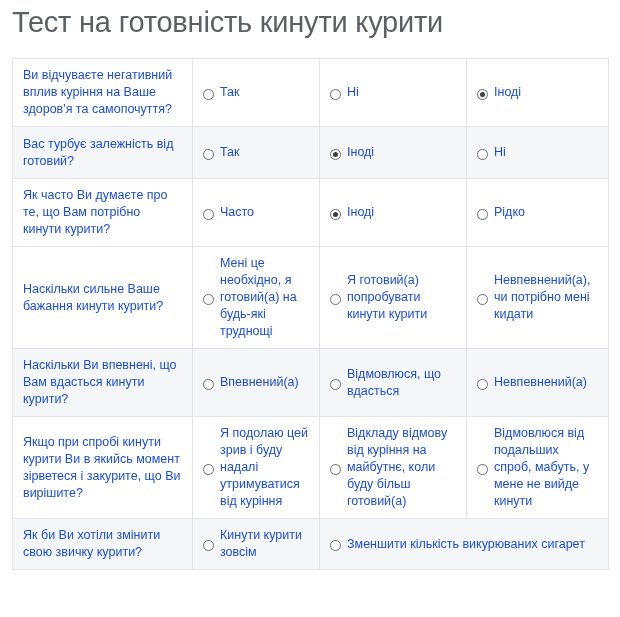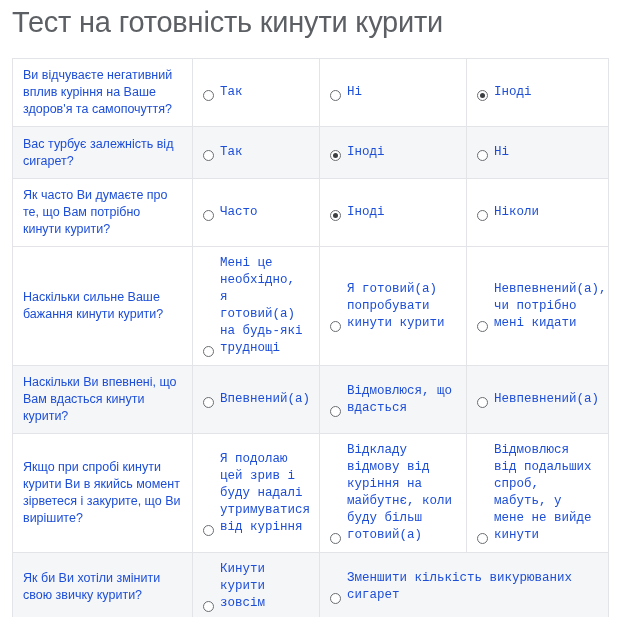--- a/index.html
+++ b/index.html
@@ -39,23 +39,22 @@
       padding: 8px 10px;
       color: #1d4ed8;
     }
     .quiz-table tr.striped td { background: #f5f6f8; }
     .quiz-table col.c-q { width: 180px; }
     .quiz-table col.c-a { width: 127px; }
     .quiz-table col.c-b { width: 147px; }
     .quiz-table col.c-c { width: 142px; }
     .opt {
       display: flex;
-      align-items: flex-end;
+      align-items: center;
       cursor: pointer;
-      font-family: Liberation Mono, monospace;
     }
     .radio {
       flex: 0 0 auto;
       width: 9px;
       height: 9px;
       border: 1px solid #6a6e72;
       border-radius: 50%;
       margin: 3px 6px 0 0;
       position: relative;
       box-sizing: content-box;
@@ -109,21 +108,21 @@
         </td>
       <td>
           <label class="opt">
             <span class="radio checked"></span>
             <span class="opt-label">Іноді</span>
           </label>
         </td>
     </tr>
 
     <tr class="r2 striped">
-      <td>Вас турбує залежність від сигарет?</td>
+      <td>Вас турбує залежність від готовий?</td>
       <td>
           <label class="opt">
             <span class="radio"></span>
             <span class="opt-label">Так</span>
           </label>
         </td>
       <td>
           <label class="opt">
             <span class="radio checked"></span>
             <span class="opt-label">Іноді</span>
@@ -147,21 +146,21 @@
         </td>
       <td>
           <label class="opt">
             <span class="radio checked"></span>
             <span class="opt-label">Іноді</span>
           </label>
         </td>
       <td>
           <label class="opt">
             <span class="radio"></span>
-            <span class="opt-label">Ніколи</span>
+            <span class="opt-label">Рідко</span>
           </label>
         </td>
     </tr>
 
 
     <tr class="r5">
       <td>Наскільки сильне Ваше бажання кинути курити?</td>
       <td>
           <label class="opt">
             <span class="radio"></span>

